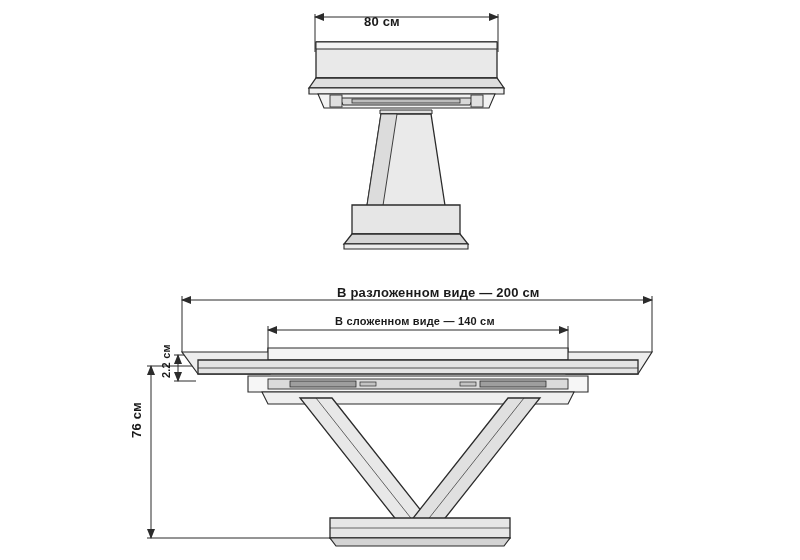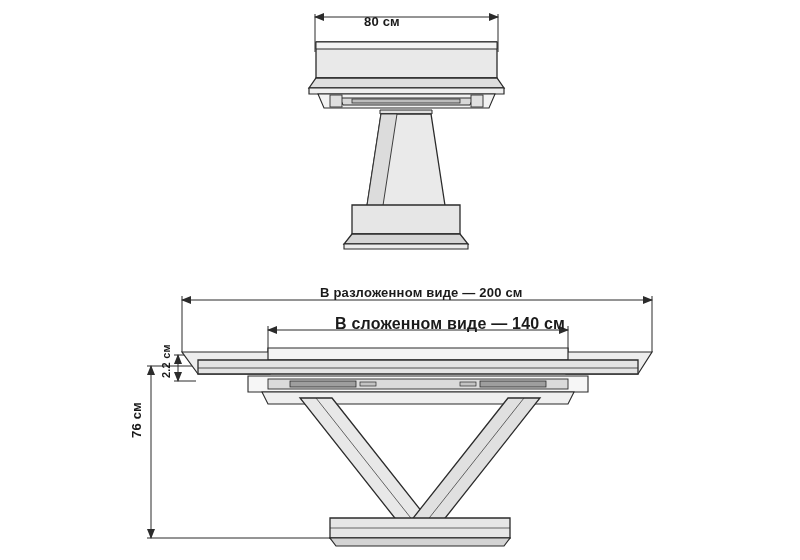--- a/index.html
+++ b/index.html
@@ -27,22 +27,22 @@
   }
   .dim-label {
     position: absolute;
     font-family: "Liberation Sans", sans-serif;
     font-weight: bold;
     color: #1a1a1a;
     white-space: nowrap;
     letter-spacing: 0.2px;
   }
   .lbl-top-width { font-size: 13px; left: 364px; top: 4px; margin-top: 10px; }
-  .lbl-expanded  { font-size: 13px; left: 320px; top: 285px; }
-  .lbl-folded    { font-size: 16px; left: 335px; top: 315px; }
+  .lbl-expanded  { font-size: 13px; left: 337px; top: 285px; }
+  .lbl-folded    { font-size: 11px; left: 335px; top: 315px; }
   .lbl-height    { font-size: 13px; left: 129px; top: 438px;
                    transform: rotate(-90deg); transform-origin: left top; }
   .lbl-thick     { font-size: 11px; left: 160px; top: 378px;
                    transform: rotate(-90deg); transform-origin: left top; }
 </style>
 </head>
 <body>
 
 <div id="stage">
 

